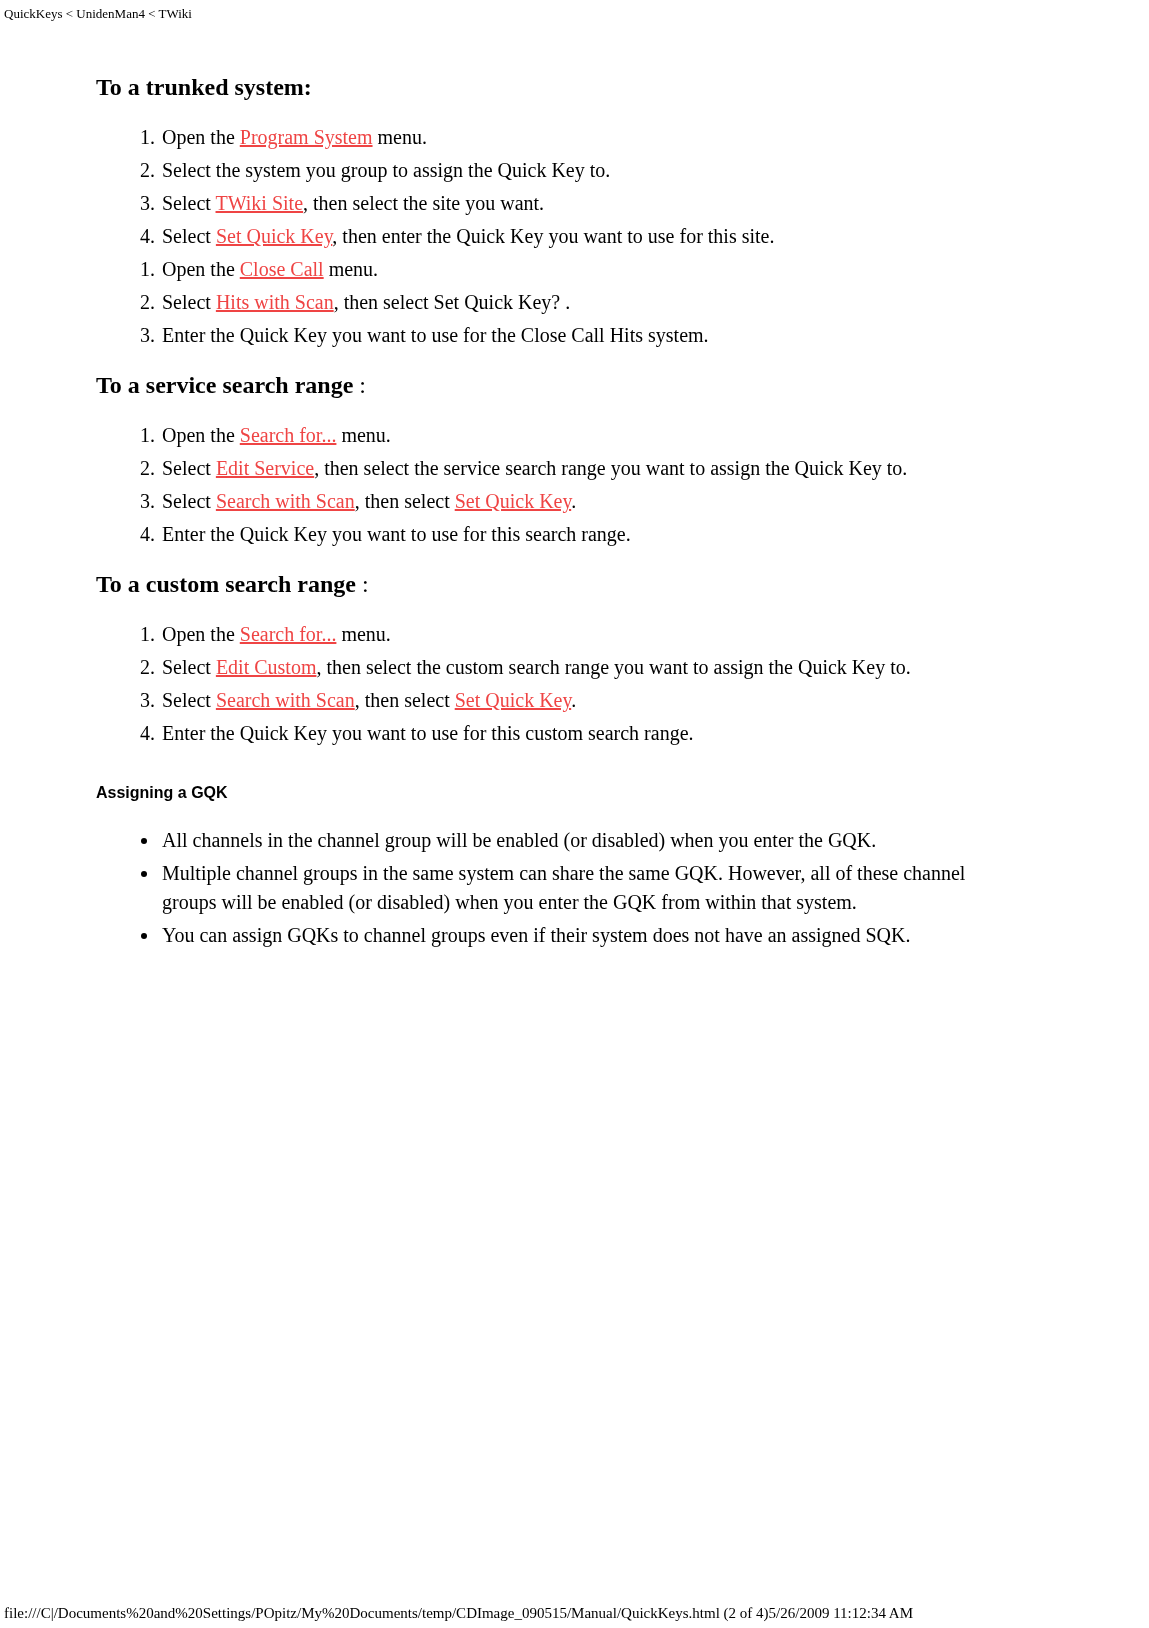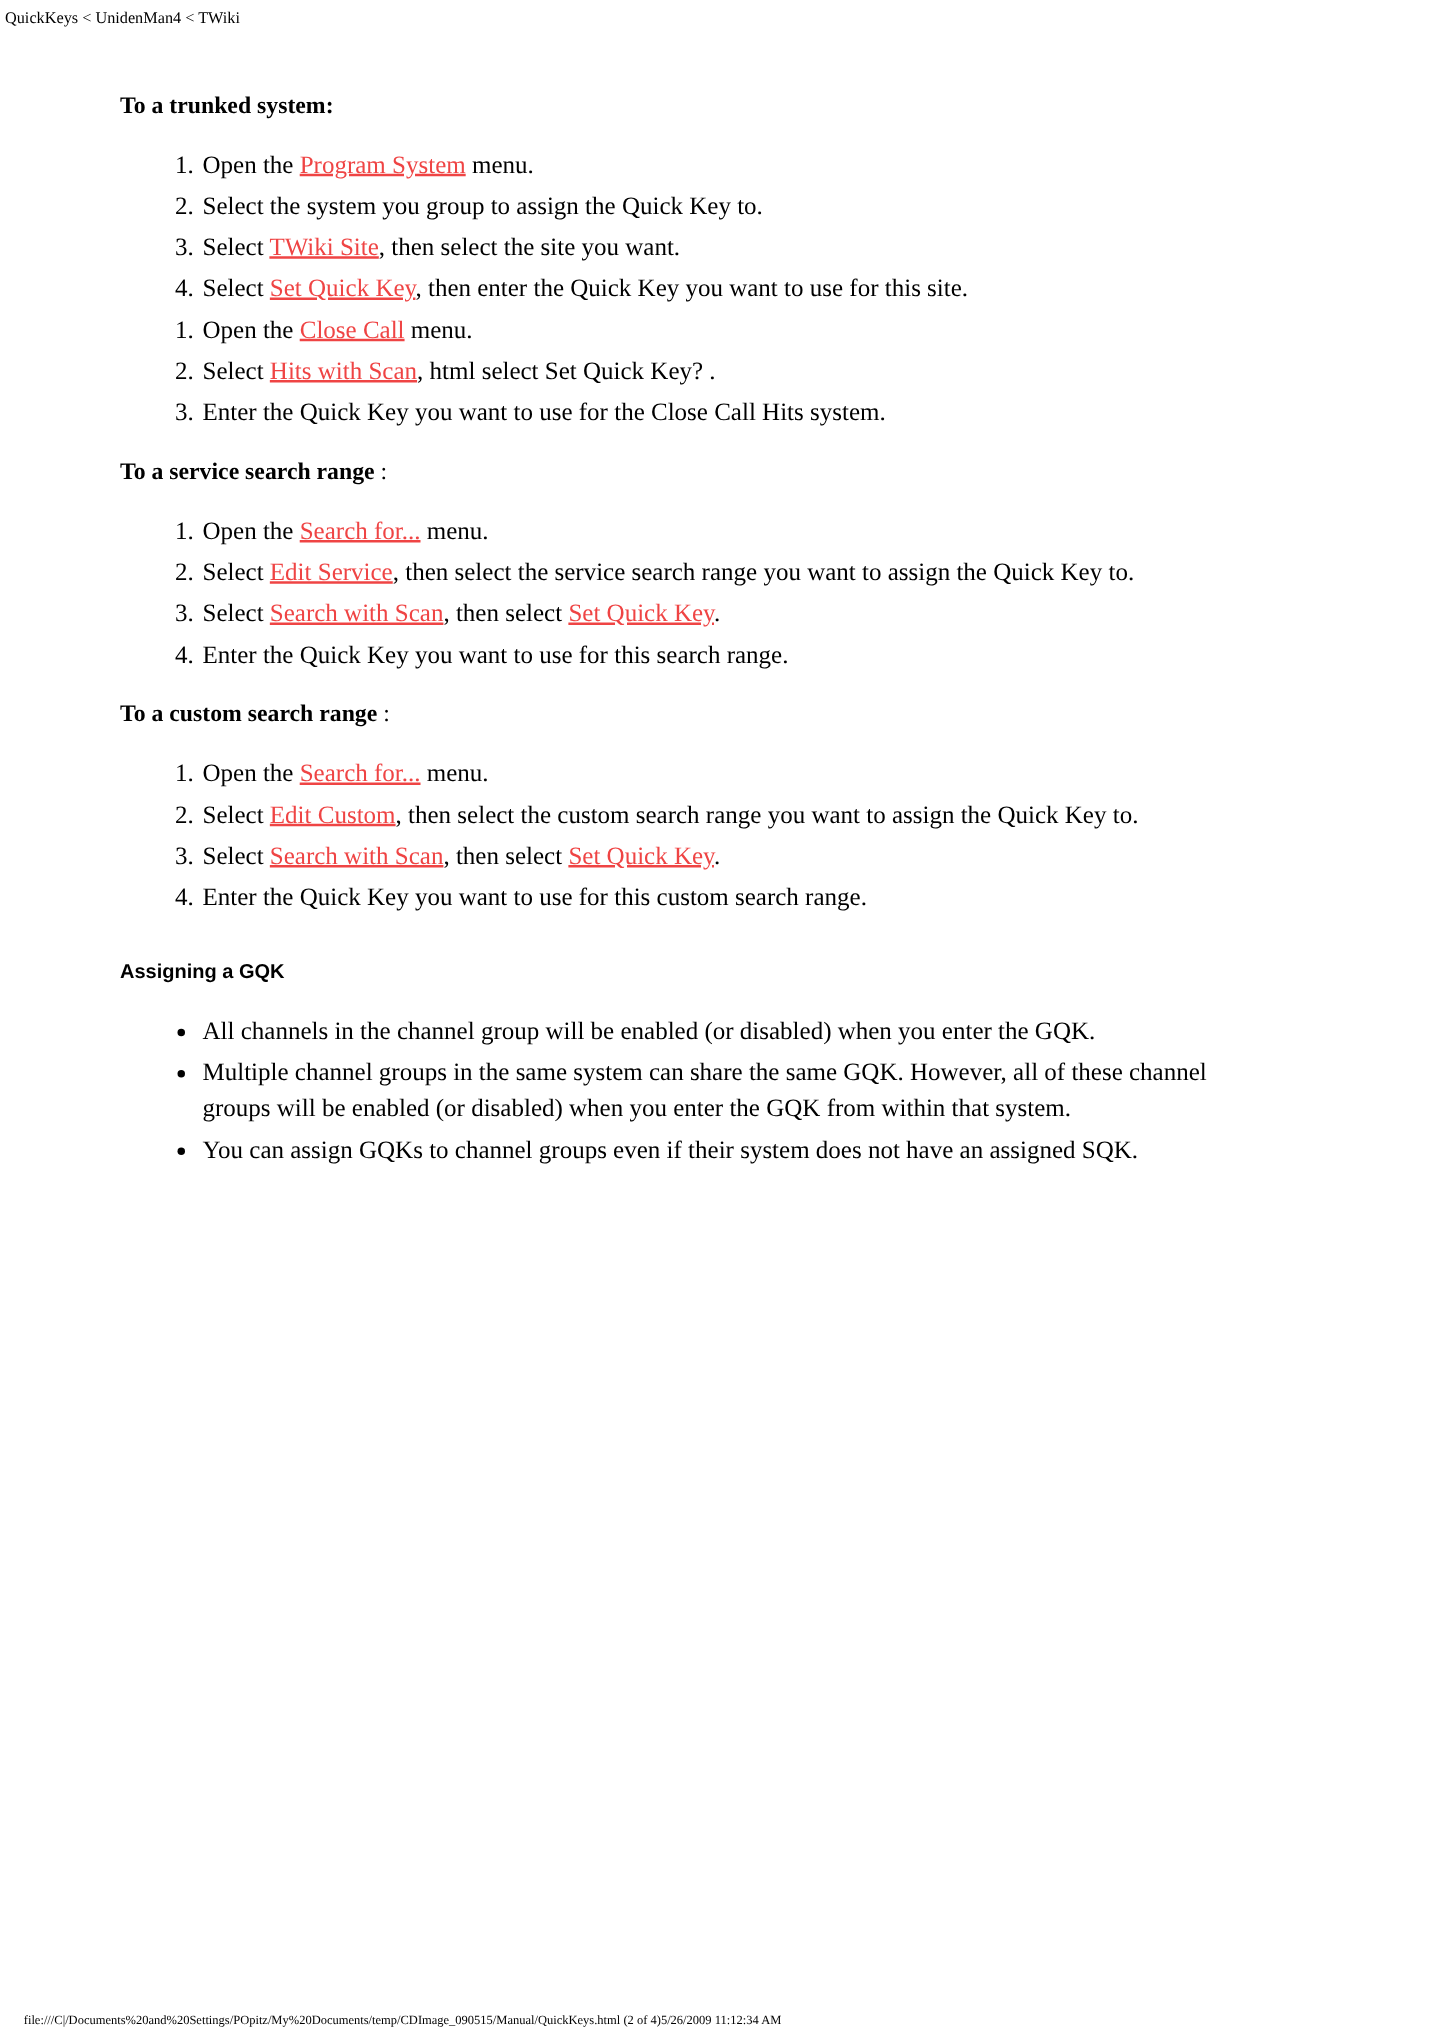--- a/index.html
+++ b/index.html
@@ -18,32 +18,32 @@
   }
   .header-path {
     font-family: "Times New Roman", Times, serif;
     font-size: 13px;
     color: #000;
     padding: 6px 0 0 4px;
   }
   .footer-path {
     position: absolute;
     bottom: 6px;
-    left: 19px;
+    left: 4px;
     font-family: "Times New Roman", Times, serif;
-    font-size: 10px;
+    font-size: 15px;
     color: #000;
   }
   .content {
     padding: 30px 40px 0 96px;
   }
   .section-title {
     font-weight: bold;
     margin: 22px 0 22px 0;
-    font-size: 19px;
+    font-size: 24px;
   }
   .section-title .colon {
     font-weight: normal;
   }
   ol.numbered {
     list-style: decimal;
     margin: 0 0 0 32px;
     padding: 0 0 0 32px;
   }
   ol.numbered li {
@@ -95,21 +95,21 @@
       <li>
         <span>Select </span><a class="wikilink" href="#">Set Quick Key</a><span>, then enter the Quick Key you want to use for this site.</span>
       </li>
     </ol>
 
     <ol class="numbered">
       <li>
         <span>Open the </span><a class="wikilink" href="#">Close Call</a><span> menu.</span>
       </li>
       <li>
-        <span>Select </span><a class="wikilink" href="#">Hits with Scan</a><span>, html select Set Quick Key? .</span>
+        <span>Select </span><a class="wikilink" href="#">Hits with Scan</a><span>, then select Set Quick Key? .</span>
       </li>
       <li>
         <span>Enter the Quick Key you want to use for the Close Call Hits system.</span>
       </li>
     </ol>
 
     <div class="section-title">
       <span>To a service search range</span><span class="colon"> :</span>
     </div>
     <ol class="numbered">

